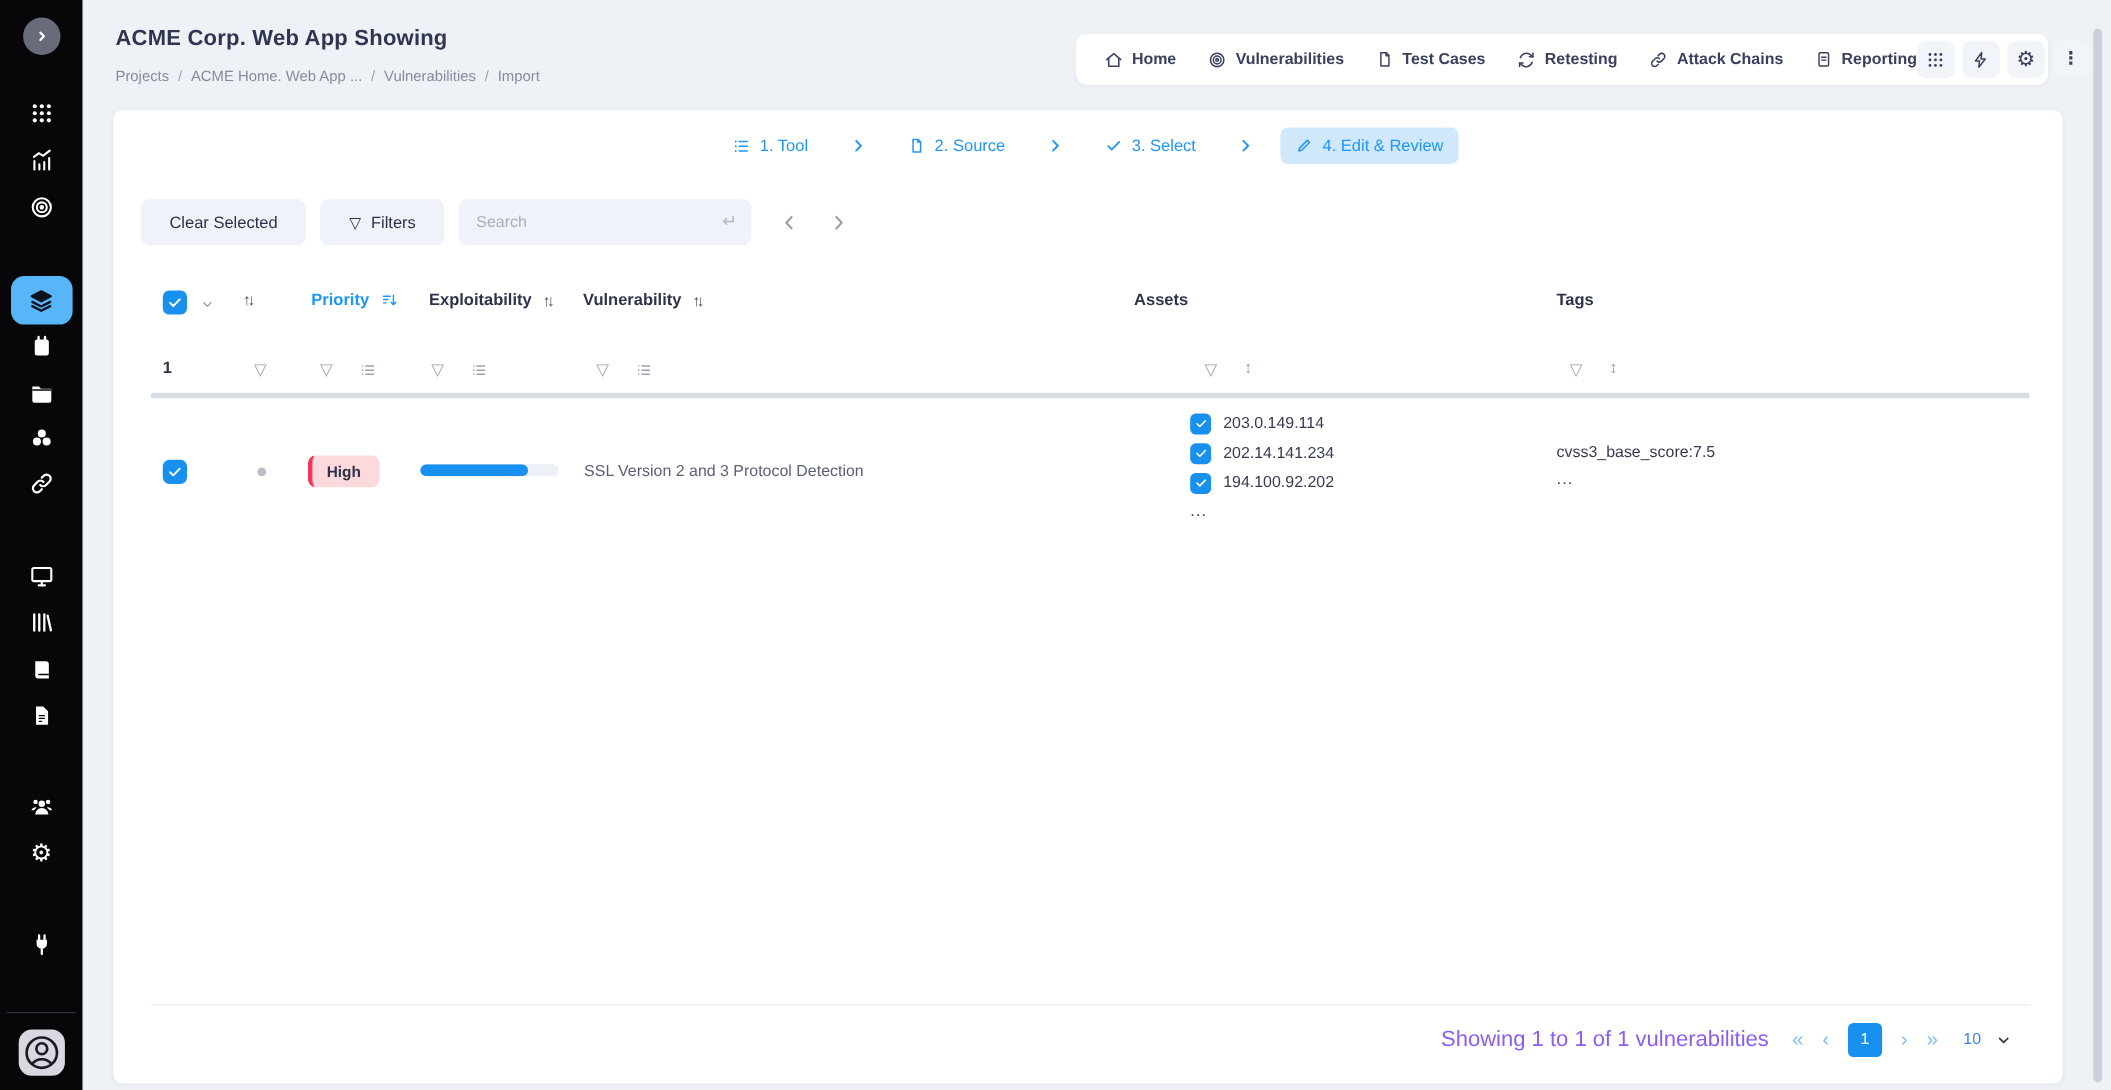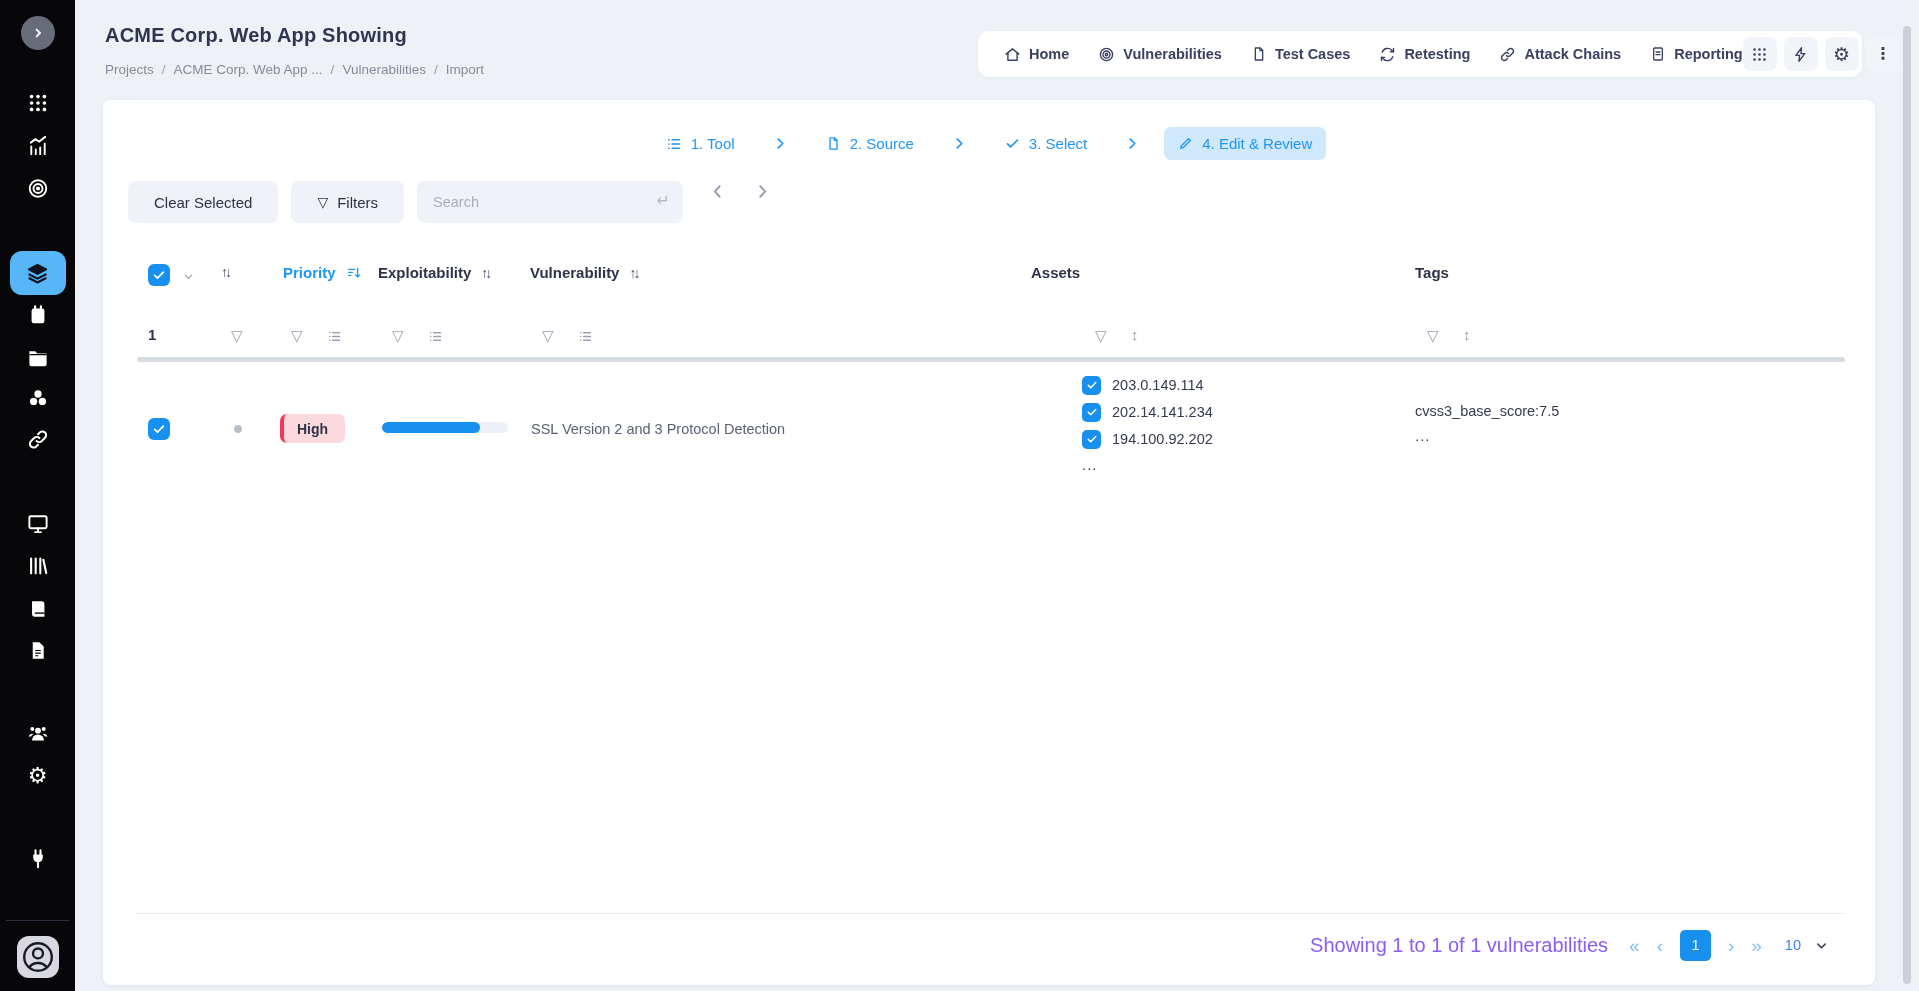--- a/index.html
+++ b/index.html
@@ -31,29 +31,29 @@
     color:#3b4060;margin-right:29px;cursor:pointer;white-space:nowrap;}
   .nav-btns{margin-left:auto;display:flex;gap:7px;}
   .iconbtn{width:34px;height:34px;border-radius:8px;background:#f1f4f9;display:flex;
     align-items:center;justify-content:center;cursor:pointer;color:#3b4060;font-size:17px;}
 
   
   .card{position:absolute;left:103px;top:100px;width:1772px;height:885px;background:#fff;
     border-radius:8px;box-shadow:0 1px 4px rgba(40,50,80,.07);}
 
   
-  .stepper{position:absolute;left:0;right:0;top:27px;display:flex;justify-content:center;
+  .stepper{position:absolute;left:0;right:0;top:16px;display:flex;justify-content:center;
     align-items:center;gap:24px;}
   .step{display:flex;align-items:center;gap:9px;color:#2196f3;font-size:15px;font-weight:500;
     padding:8px 14px;border-radius:7px;cursor:pointer;white-space:nowrap;}
   .step.active{background:#cfe8fc;}
   .step-sep{color:#2196f3;cursor:default;}
 
   
-  .toolbar{position:absolute;left:25px;right:32px;top:81px;height:42px;display:flex;align-items:flex-start;}
+  .toolbar{position:absolute;left:25px;right:32px;top:81px;height:42px;display:flex;align-items:center;}
   .btn{height:42px;display:inline-flex;align-items:center;justify-content:center;gap:9px;
     background:#eff2f8;border:none;border-radius:8px;font-size:15px;font-weight:500;
     color:#2c3146;padding:0 26px;cursor:pointer;font-family:inherit;}
   .btn-primary{background:#1790f0;color:#fff;box-shadow:0 3px 8px rgba(23,144,240,.35);padding:0 22px;}
   .searchbox{position:relative;width:266px;height:42px;margin-left:13px;background:#eff2f8;border-radius:8px;}
   .searchbox input{width:100%;height:100%;border:none;background:transparent;outline:none;
     padding:0 40px 0 16px;font-size:14.5px;color:#3d4254;font-family:inherit;}
   .searchbox input::placeholder{color:#a8aebd;}
   .search-enter{position:absolute;right:13px;top:10px;color:#b4bac6;font-size:16px;cursor:pointer;}
   .pg-chev{margin-left:24px;color:#98a0ae;cursor:pointer;}
@@ -253,21 +253,21 @@
           <path d="M5.9 19.2a7.4 7.4 0 0112.2 0"></path>
         </svg>
     </span>
   </div>
 </div>
 
 <div class="page-title">ACME Corp. Web App Showing</div>
 <div class="breadcrumb">
   <span class="crumb">Projects</span>
   <span class="sep">/</span>
-  <span class="crumb">ACME Corp. Web App ...</span>
+  <span class="crumb">ACME Home. Web App ...</span>
   <span class="sep">/</span>
   <span class="crumb">Vulnerabilities</span>
   <span class="sep">/</span>
   <span class="crumb">Import</span>
 </div>
 
 <div class="topnav">
   <div class="nav-item">
     <span>
       <svg width="17" height="17" viewBox="0 0 24 24" fill="none" stroke="#3b4060" stroke-width="2" stroke-linecap="round" stroke-linejoin="round">
@@ -455,21 +455,21 @@
     </div>
     <div class="hcell" style="left:180px;top:14px">
       <span class="th-label" style="color:#1e96f3">Priority</span>
       <span>
         <svg width="16" height="16" viewBox="0 0 24 24" fill="none" stroke="#1e96f3" stroke-width="2" stroke-linecap="round" stroke-linejoin="round">
             <path d="M4 6.5h9M4 11h6M4 15.5h3.5"></path>
             <path d="M17.5 5v13M17.5 18l-3.2-3.2M17.5 18l3.2-3.2"></path>
           </svg>
       </span>
     </div>
-    <div class="hcell" style="left:275px;top:14px">
+    <div class="hcell" style="left:287px;top:14px">
       <span class="th-label">Exploitability</span>
       <span class="sort-arrows">↑↓</span>
     </div>
     <div class="hcell" style="left:427px;top:14px">
       <span class="th-label">Vulnerability</span>
       <span class="sort-arrows">↑↓</span>
     </div>
     <div class="hcell" style="left:928px;top:14px">
       <span class="th-label">Assets</span>
     </div>

